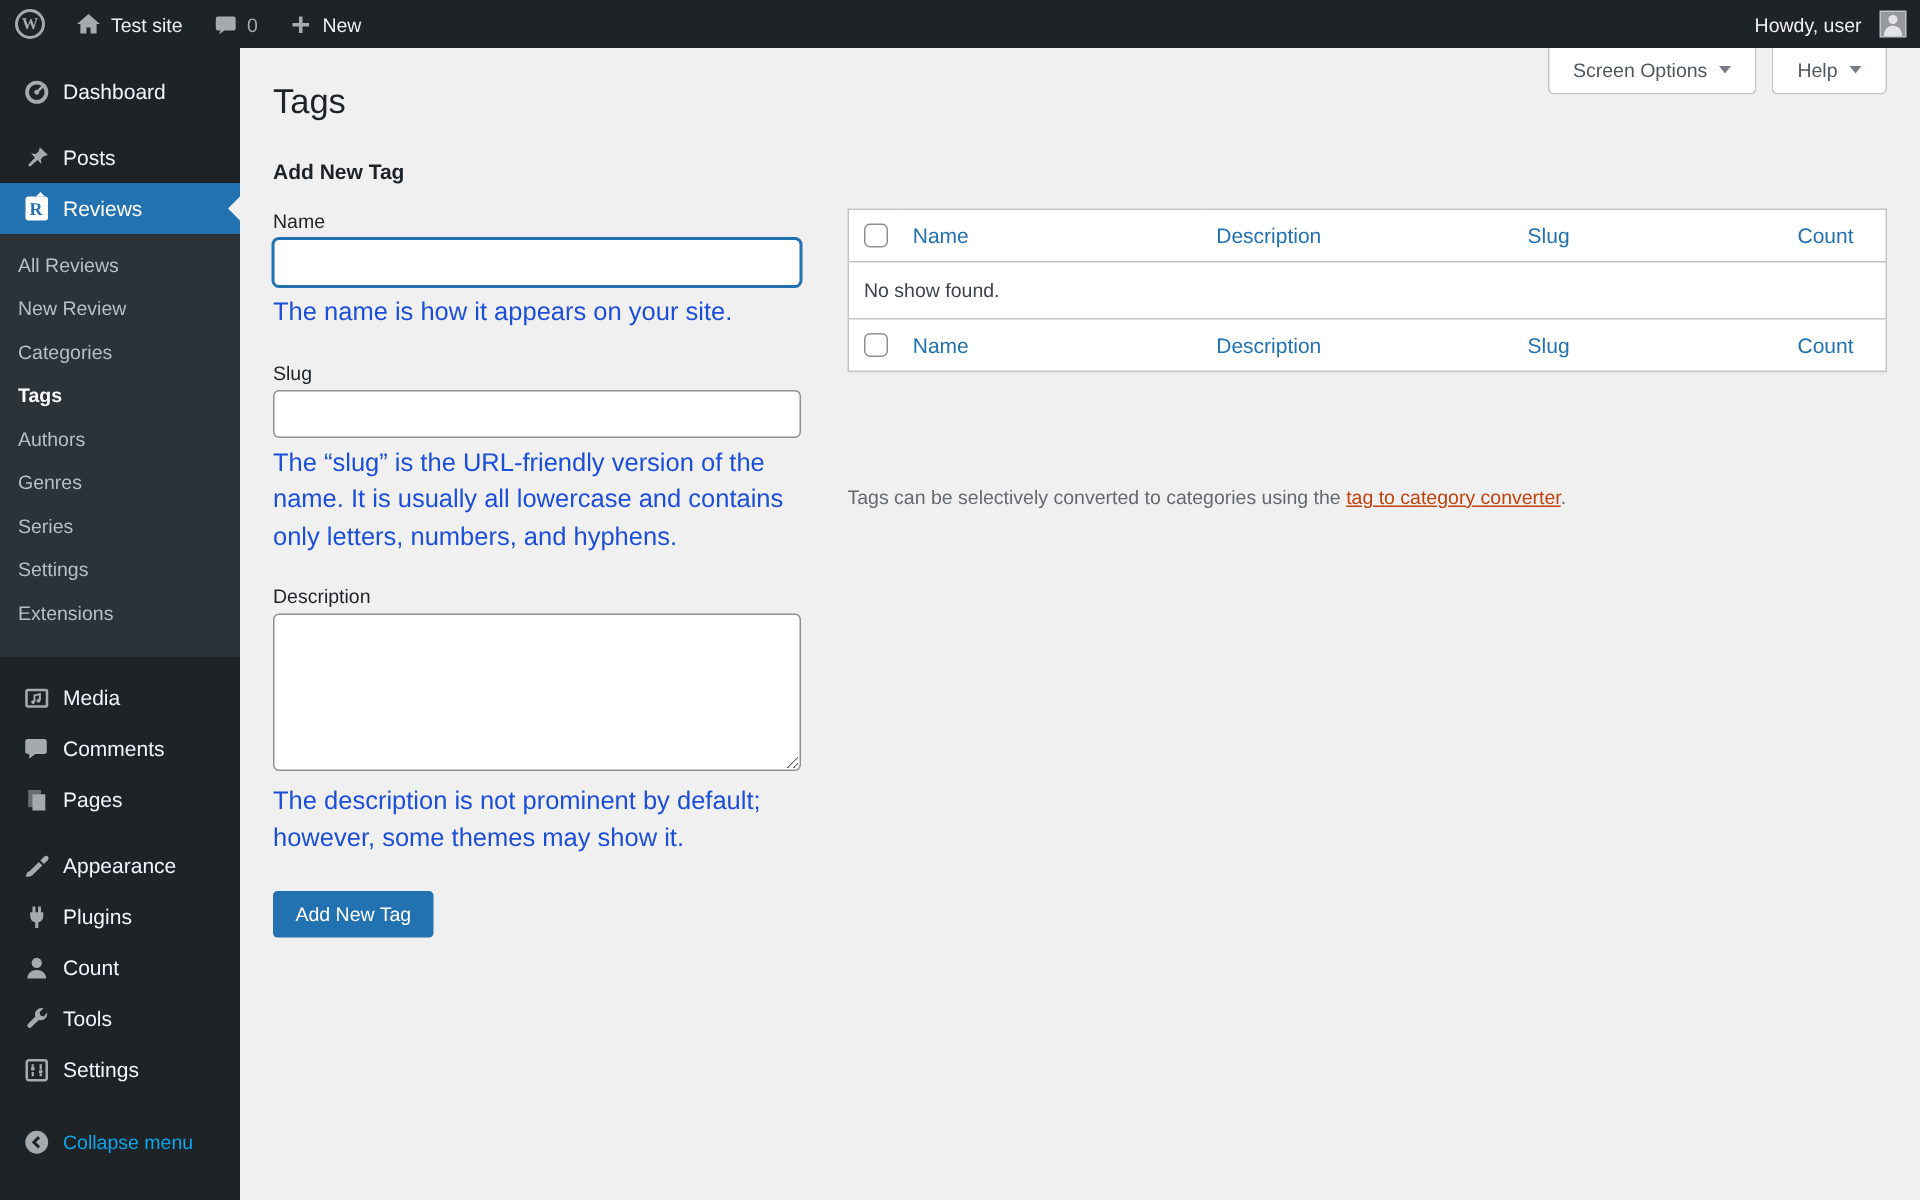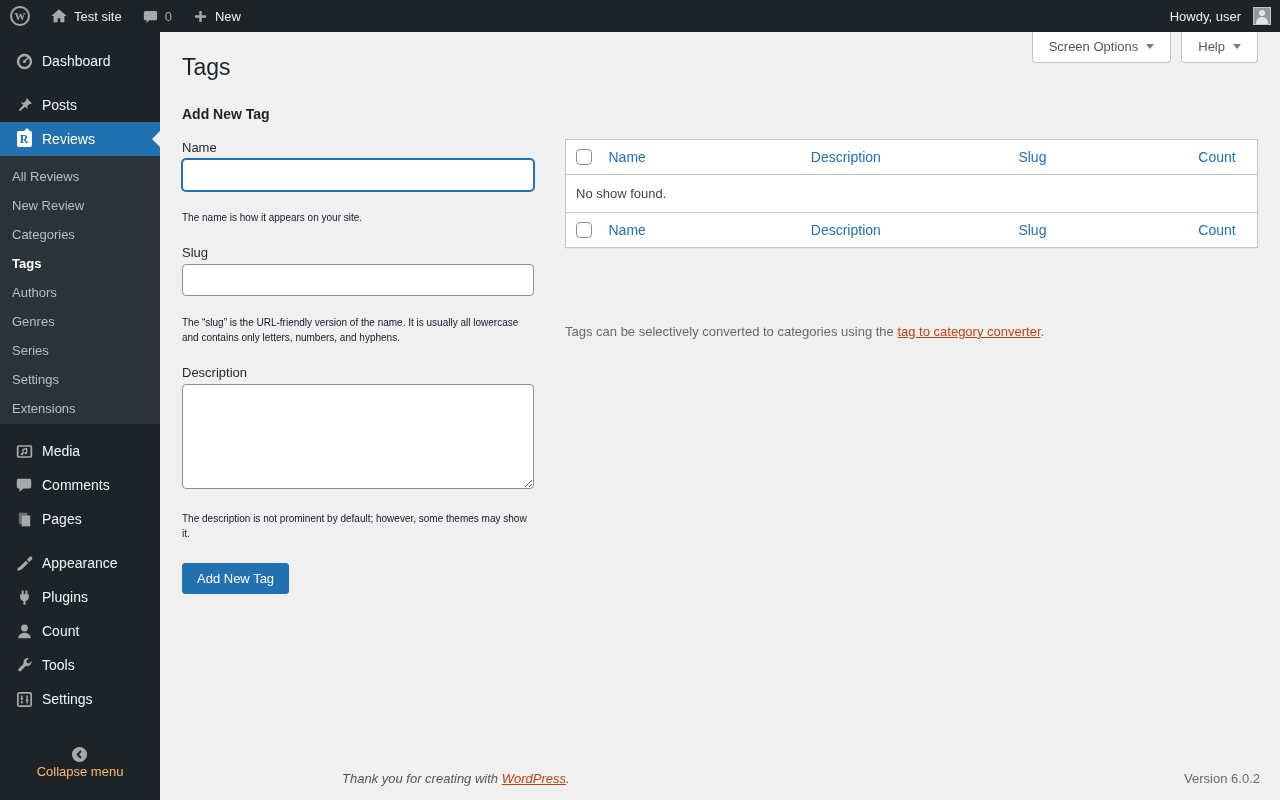--- a/index.html
+++ b/index.html
@@ -58,27 +58,27 @@
     border:8px solid transparent; border-right-color:#f0f0f1; width:0; height:0;
   }
   .r-badge {
     width:15px; height:16px; background:#fff; border-radius:2px;
     color:#2271b1; font-family:"Liberation Serif",serif; font-weight:bold; font-size:12px;
     display:flex; align-items:center; justify-content:center; position:relative;
   }
   .r-badge::before { content:""; position:absolute; top:-3px; right:2px;
     border-left:3px solid transparent; border-right:3px solid transparent; border-bottom:3px solid #fff;
     width:0;height:0; transform:rotate(180deg); border-bottom:none; border-top:3px solid #fff; }
-  .submenu { background:#2c3338; padding:7px 0 1px; }
+  .submenu { background:#2c3338; padding:7px 0 15px; }
   .submenu-item {
     display:block; padding:7px 12px; font-size:13px; color:#b8bfc6; cursor:pointer; line-height:1.15;
   }
   .submenu-item.current { color:#fff; font-weight:bold; }
   .collapse-row { position:absolute; bottom:22px; left:0; right:0; }
-  .collapse-row .menu-item { color:#fdba74;flex-direction:column; }
+  .collapse-row .menu-item { color:#0ea5e9; }
 
   
   #content { margin-left:160px; padding-top:32px; position:relative; height:800px; }
   .screen-meta-links { position:absolute; top:32px; right:22px; display:flex; gap:10px; z-index:30;padding-left:47px; }
   .meta-tab {
     background:#fff; border:1px solid #c3c4c7; border-top:none;
     border-radius:0 0 4px 4px; padding:7px 16px 8px; color:#50575e;
     display:flex; align-items:center; gap:8px; cursor:pointer; font-size:13px;
   }
   .tri-down { width:0; height:0; border-left:4px solid transparent; border-right:4px solid transparent;
@@ -96,21 +96,21 @@
   .field label { display:block; font-size:13px; color:#1d2327; margin-bottom:4px; }
   .field input[type=text] {
     width:100%; height:32px; border:1px solid #8c8f94; border-radius:4px;
     background:#fff; padding:0 8px; font-size:14px; color:#2c3338; outline:none;
   }
   .field input[type=text].focused { border-color:#2271b1; box-shadow:0 0 0 1px #2271b1; }
   .field textarea {
     width:100%; height:105px; border:1px solid #8c8f94; border-radius:4px;
     background:#fff; padding:6px 8px; font-size:14px; color:#2c3338; outline:none; resize:both;
   }
-  .field .help { color:#0f172a; font-size:10px; line-height:1.45; margin-top:20px; }
+  .field .help { color:#1d4ed8; font-size:17px; line-height:1.45; margin-top:5px; }
   .button-primary {
     margin-top:2px; background:#2271b1; border:1px solid #2271b1; color:#fff;
     border-radius:3px; padding:7px 14px; font-size:13px; cursor:pointer;
     font-family:inherit;
   }
 
   table.tags-table { width:100%; border-collapse:collapse; background:#fff;
     border:1px solid #c3c4c7; box-shadow:0 1px 1px rgba(0,0,0,.04); }
   .tags-table th, .tags-table td { text-align:left; font-weight:400; padding:9px 10px; font-size:14px; }
   .tags-table thead th { border-bottom:1px solid #c3c4c7; }
@@ -382,19 +382,13 @@
           </tr>
         </tfoot>
       </table>
 
       <p class="converter-note">
         <span>Tags can be selectively converted to categories using the </span><a class="wp-link">tag to category converter</a><span>.</span>
       </p>
     </div>
   </div>
 
-  <div class="footer">
-    <div class="thanks">
-      <span>Thank you for creating with </span><a class="wp-link">WordPress</a><span>.</span>
-    </div>
-    <div class="version">Version 6.0.2</div>
-  </div>
 </div>
 
 </body></html>

